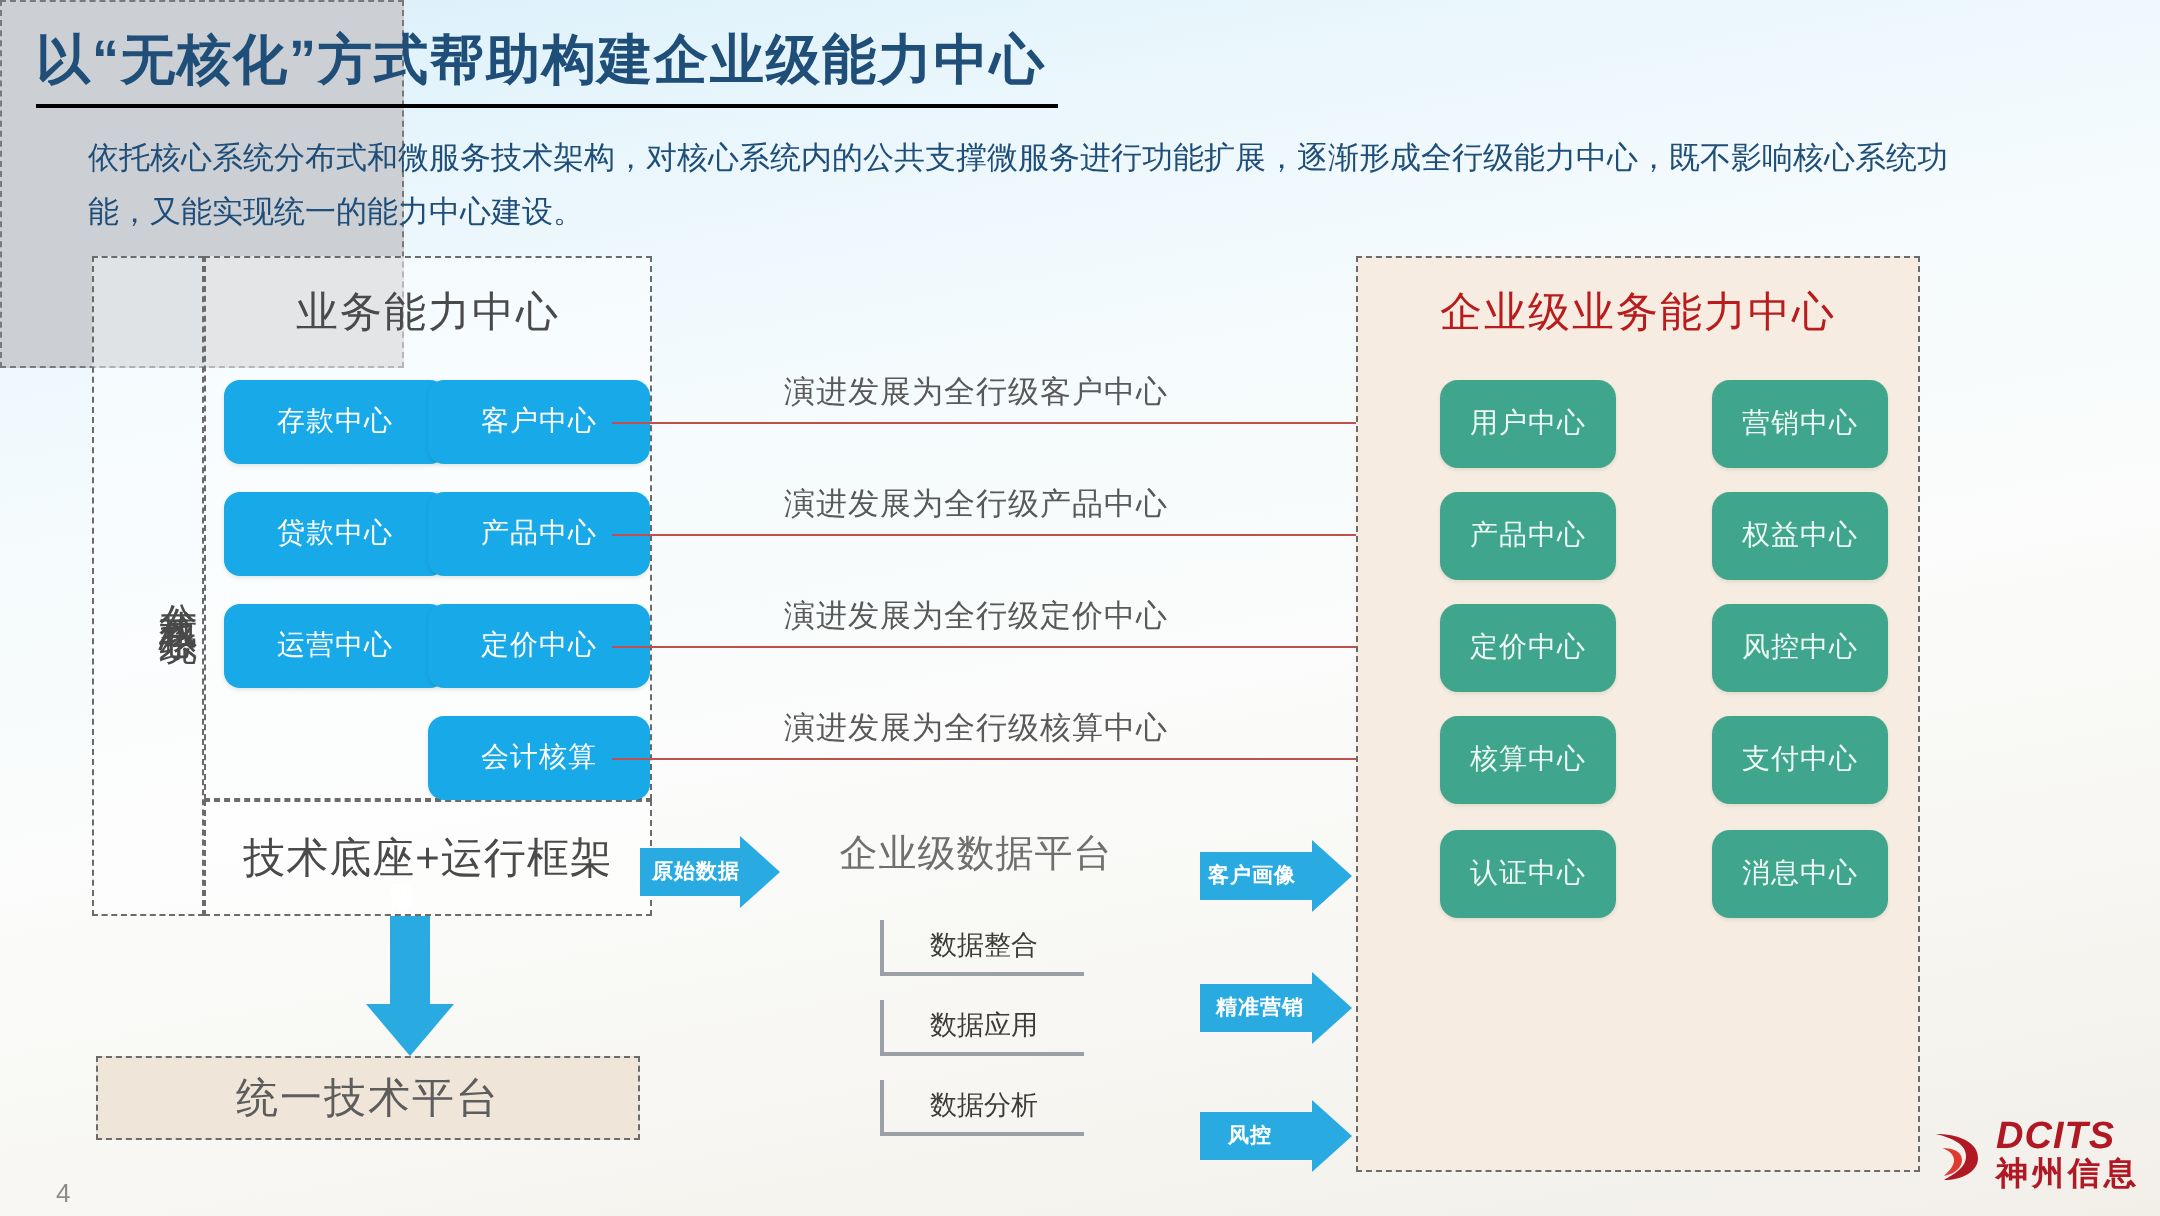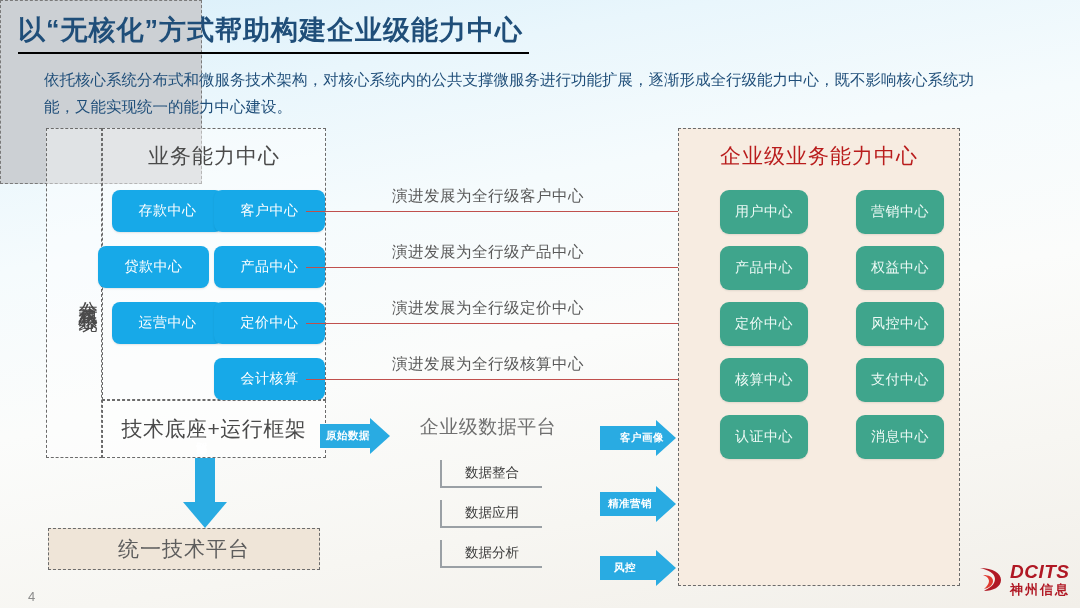--- a/index.html
+++ b/index.html
@@ -129,39 +129,39 @@
   .ar-right .head{
     border-left:20px solid #29abe2;
     border-top:18px solid transparent;border-bottom:18px solid transparent;
   }
 
   
   #logo{position:absolute;right:10px;bottom:12px;display:flex;align-items:center;}
   #logo .mark{width:30px;height:30px;margin-right:5px;position:relative;}
   #logo .txt{line-height:1;}
   #logo .dcits{font-size:19px;font-weight:bold;color:#b01824;font-style:italic;letter-spacing:.5px;}
-  #logo .cn{font-size:13px;font-weight:bold;color:#b01824;letter-spacing:2px;margin-top:2px;}
+  #logo .cn{font-size:16px;font-weight:bold;color:#b01824;letter-spacing:2px;margin-top:2px;}
 
   #pageno{position:absolute;left:28px;bottom:4px;font-size:13px;color:#8c8c8c;}
 </style>
 </head>
 <body>
 
 <div id="title">以“无核化”方式帮助构建企业级能力中心</div>
 <div id="subtitle">依托核心系统分布式和微服务技术架构，对核心系统内的公共支撑微服务进行功能扩展，逐渐形成全行级能力中心，既不影响核心系统功能，又能实现统一的能力中心建设。</div>
 
 <div class="dashed" id="core-sys">
   <div class="vtxt">分布式核心系统</div>
 </div>
 
 <div class="dashed" id="biz-panel"></div>
 <div id="biz-title">业务能力中心</div>
 
 <div class="chip" style="left:112px;top:190px;">存款中心</div>
-<div class="chip" style="left:98px;top:246px;">贷款中心</div>
+<div class="chip" style="left:112px;top:246px;">贷款中心</div>
 <div class="chip" style="left:112px;top:302px;">运营中心</div>
 
 <div class="chip" style="left:214px;top:190px;">客户中心</div>
 <div class="chip" style="left:214px;top:246px;">产品中心</div>
 <div class="chip" style="left:214px;top:302px;">定价中心</div>
 <div class="chip" style="left:214px;top:358px;">会计核算</div>
 
 <div class="dashed" id="tech-base">
   <span>技术底座+运行框架</span>
 </div>
@@ -215,21 +215,21 @@
 
 <div style="position:absolute;left:183px;top:458px;width:44px;height:72px;">
   <div style="position:absolute;left:12px;top:0;width:20px;height:46px;background:#29abe2;"></div>
   <div style="position:absolute;left:0;top:44px;width:0;height:0;
               border-top:26px solid #29abe2;
               border-left:22px solid transparent;border-right:22px solid transparent;"></div>
   <span style="position:absolute;left:11px;top:4px;width:22px;color:#fff;font-size:10.5px;font-weight:bold;
                writing-mode:vertical-rl;transform:rotate(180deg);letter-spacing:.5px;">能力沉淀</span>
 </div>
 
-<div class="barrow ar-right" style="left:600px;top:420px;width:80px;height:36px;padding-left:20px;">
+<div class="barrow ar-right" style="left:600px;top:420px;width:80px;height:36px;padding-left:4px;">
   <div class="body" style="left:0;top:6px;width:58px;height:24px;"></div>
   <div class="head" style="left:56px;top:0;"></div>
   <span class="lbl">客户画像</span>
 </div>
 
 <div class="barrow ar-right" style="left:600px;top:486px;width:80px;height:36px;padding-left:8px;">
   <div class="body" style="left:0;top:6px;width:58px;height:24px;"></div>
   <div class="head" style="left:56px;top:0;"></div>
   <span class="lbl">精准营销</span>
 </div>

